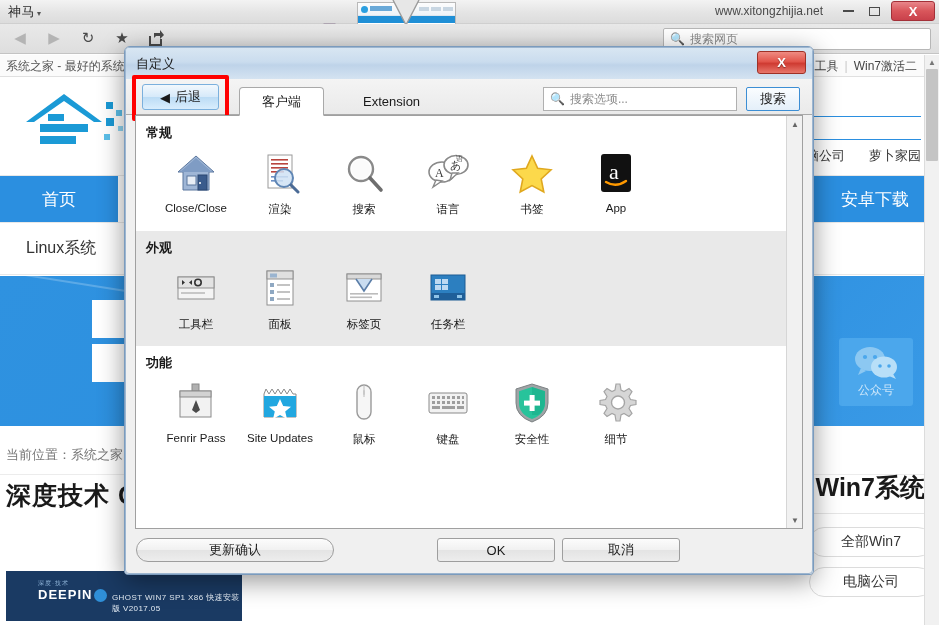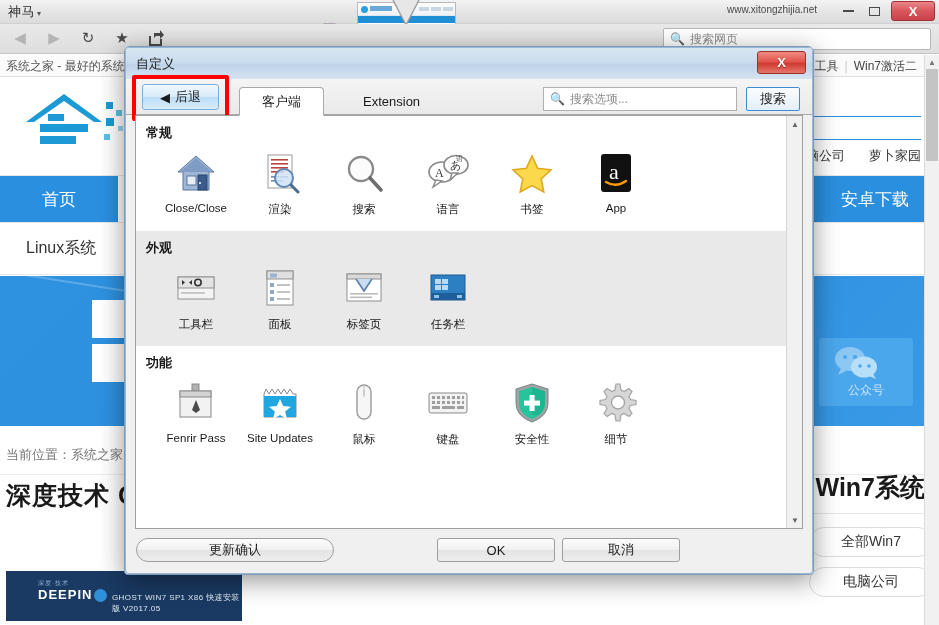--- a/index.html
+++ b/index.html
@@ -17,22 +17,22 @@
     position: absolute; left: 0; top: 0; width: 939px; height: 24px;
     background: linear-gradient(to bottom, #f3f3f3 0%, #e4e4e4 55%, #dcdcdc 100%);
     border-bottom: 1px solid #cfcfcf;
   }
   .brand-menu {
     position: absolute; left: 8px; top: 3px;
     font-size: 13px; color: #2b2b2b; letter-spacing: .5px;
   }
   .brand-caret { font-size: 8px; margin-left: 2px; color: #555; }
   .url-label {
-    position: absolute; right: 122px; top: 4px;
-    font-size: 10px; color: #4a4a4a; margin-left: 24px;
+    position: absolute; right: 116px; top: 4px;
+    font-size: 12px; color: #4a4a4a; margin-left: 24px;
   }
   .win-btns { position: absolute; right: 4px; top: 1px; display: flex; align-items: center; gap: 0px; }
   .win-btn {
     width: 26px; height: 20px; display: flex; align-items: center; justify-content: center;
     font-size: 12px; color: #333;
   }
   .win-btn.close {
     width: 44px; height: 20px; margin-left: 4px;
     background: linear-gradient(to bottom, #e8868a 0%, #d9565b 50%, #c9414b 100%);
     border: 1px solid #a33038; border-radius: 3px;
@@ -163,21 +163,21 @@
     content: ""; position: absolute; left: -60px; top: 40px; width: 700px; height: 2px;
     background: rgba(255,255,255,.22); transform: rotate(9deg);
   }
   .hero-win {
     position: absolute; left: 92px; top: 24px; width: 86px; height: 86px;
   }
   .hero-win i {
     position: absolute; display: block; background: #fff;
   }
   .wechat-widget {
-    position: absolute; right: 26px; top: 62px; width: 94px; height: 68px;
+    position: absolute; right: 26px; top: 62px; width: 74px; height: 68px;
     background: #4ba7ec; border-radius: 3px;
   }
   .wechat-bubbles { position: absolute; left: 14px; top: 8px; }
   .wechat-label { position: absolute; left: 0; bottom: 7px; width: 100%; text-align: center;
     font-size: 12px; color: rgba(255,255,255,.72); }
 
   .breadcrumb {
     position: absolute; left: 0; top: 380px; width: 939px; height: 40px;
     display: flex; align-items: center;
     border-bottom: 1px solid #ececec;

